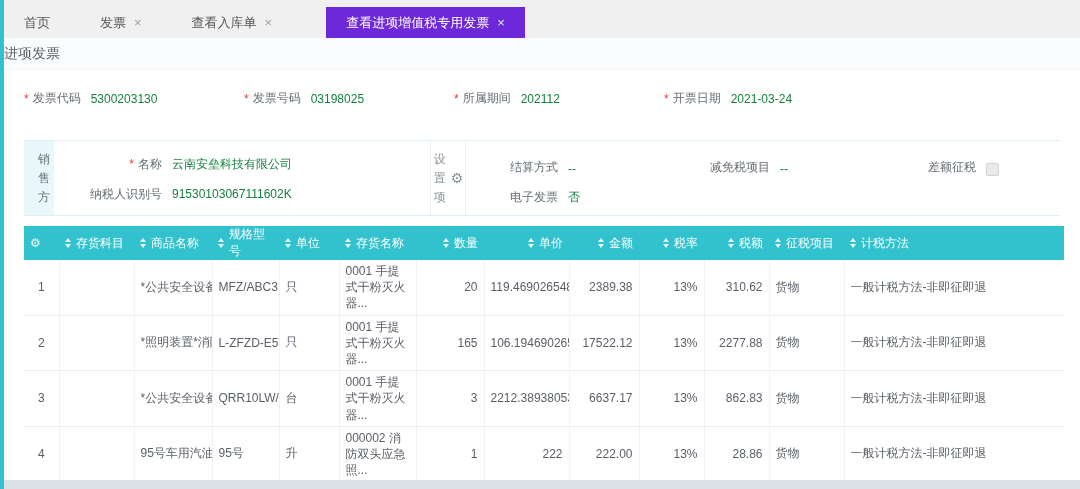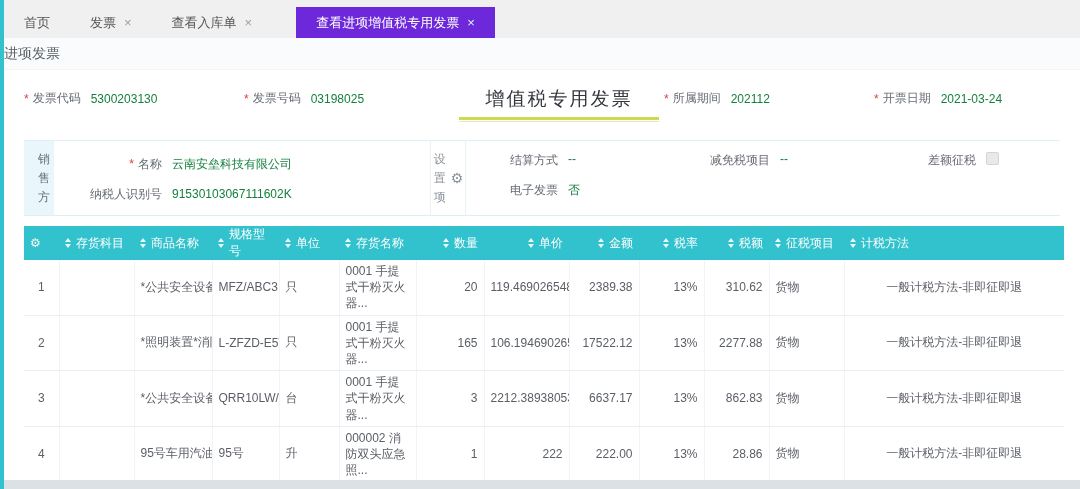--- a/index.html
+++ b/index.html
@@ -5,21 +5,21 @@
   * { margin:0; padding:0; box-sizing:border-box; }
   html,body { background:#fff; }
   body { font-family:"Liberation Sans","DejaVu Sans",sans-serif; }
 
   .screen { position:relative; width:1080px; height:489px; background:#fff; overflow:hidden; }
 
   .left-strip { position:absolute; left:0; top:0; width:4px; height:100%; background:#32c2cd; z-index:9; }
   .bottom-strip { position:absolute; left:4px; bottom:0; width:1076px; height:9px; background:#dce1e6; }
 
   
-  .tabbar { margin-left:4px; height:38px; background:#f0f0f0; display:flex; align-items:stretch; padding-top:7px; }
+  .tabbar { margin-left:4px; height:38px; background:#f0f0f0; display:flex; align-items:stretch; padding-top:7px;gap:10px; }
   .tab { display:flex; align-items:center; gap:8px; padding:0 20px; font-size:13px; color:#555; cursor:pointer; }
   .tab .x { color:#9aa0a6; font-size:13px; }
   .tab.active { background:#6d28d9; color:#fff;margin-left:24px; }
   .tab.active .x { color:#d8f6f8; }
 
   
   .page-title-bar { margin-left:4px; height:32px; background:#fafbfc; display:flex; align-items:center; padding-left:0; font-size:14px; color:#595e66; border-bottom:1px solid #f2f4f6; }
 
   .content { margin-left:4px; padding:0 20px; }
 
@@ -40,35 +40,35 @@
   .party-section { margin-top:10px; border-top:1px solid #e0eef5; border-bottom:1px solid #e0eef5; display:flex; height:76px; }
   .side-label { width:30px; background:#e9f6fc; color:#63747d; font-size:12px; display:flex; align-items:center; justify-content:center;padding-left:10px; }
   .vtext { width:14px; word-break:break-all; line-height:19px; text-align:center; }
   .seller-fields { width:376px; padding:11px 0 0 0; }
   .fld-row { display:flex; align-items:center; height:24px; margin-bottom:6px; }
   .fld-label-box { width:118px; display:flex; justify-content:flex-end; align-items:center; }
   .settings-strip { width:36px; border-left:1px solid #e8f1f5; border-right:1px solid #e8f1f5; display:flex; flex-direction:row; align-items:center; justify-content:center; color:#8a9299; font-size:12px; gap:4px; }
   .gear { font-size:14px; color:#8a9299; line-height:1; cursor:pointer; }
   .meta-area { flex:1; display:flex; padding:11px 0 0 44px; }
   .meta-col1 { width:200px; } .meta-col2 { width:218px; } .meta-col3 { flex:1; }
-  .meta-item { display:flex; align-items:flex-start; height:24px; margin-bottom:6px; }
+  .meta-item { display:flex; align-items:flex-end; height:24px; margin-bottom:6px; }
   .checkbox { width:13px; height:13px; background:#e9e9e9; border:1px solid #d4d4d4; border-radius:2px; display:inline-block; cursor:pointer; }
 
   
   table.items { margin-top:10px; width:1040px; border-collapse:collapse; table-layout:fixed; font-size:12px; color:#5a5e66; }
   table.items th { background:#32c2cd; color:#fff; height:27px; font-weight:normal; font-size:12px; padding:0 6px; text-align:left; cursor:pointer; }
   .th-flex { display:flex; align-items:center; }
   .th-flex.num { justify-content:flex-end; }
   .sort { display:inline-flex; flex-direction:column; gap:2px; margin-right:5px; }
   .sort i { width:0; height:0; border-left:3.5px solid transparent; border-right:3.5px solid transparent; display:block; }
   .sort .up { border-bottom:4px solid #e8fbfc; }
   .sort .down { border-top:4px solid #e8fbfc; }
   .th-gear { text-align:center; color:#fff; font-size:13px; }
   table.items td { border-bottom:1px solid #e9eef2; border-right:1px solid #f1f4f6; height:34px; padding:3px 6px; background:#fff; vertical-align:middle; }
-  table.items td:last-child { border-right:none;text-align:center; }
+  table.items td:last-child { border-right:none; }
   td.center { text-align:center; }
   td.num { text-align:right; }
   td.clip { white-space:nowrap; overflow:hidden; }
   td.wrap { line-height:1.35; }
   tr.subtotal td { background:#ecf6fa; height:30px; color:#4a4e55; }
 </style>
 </head>
 <body>
 
 <div class="screen">
@@ -101,24 +101,20 @@
     <div class="inv-header">
       <div class="inv-field zone1">
         <span class="req">*</span>
         <span class="flabel">发票代码</span>
         <span class="fvalue">5300203130</span>
       </div>
       <div class="inv-field zone2">
         <span class="req">*</span>
         <span class="flabel">发票号码</span>
         <span class="fvalue">03198025</span>
-      </div>
-      <div class="zone-title">
-        <div class="inv-title">增值税专用发票</div>
-        <div class="title-underline"></div>
       </div>
       <div class="inv-field zone3">
         <span class="req">*</span>
         <span class="flabel">所属期间</span>
         <span class="fvalue">202112</span>
       </div>
       <div class="inv-field zone4">
         <span class="req">*</span>
         <span class="flabel">开票日期</span>
         <span class="fvalue">2021-03-24</span>

